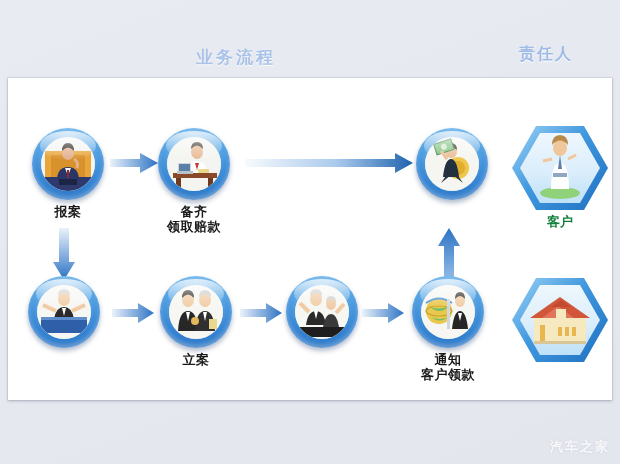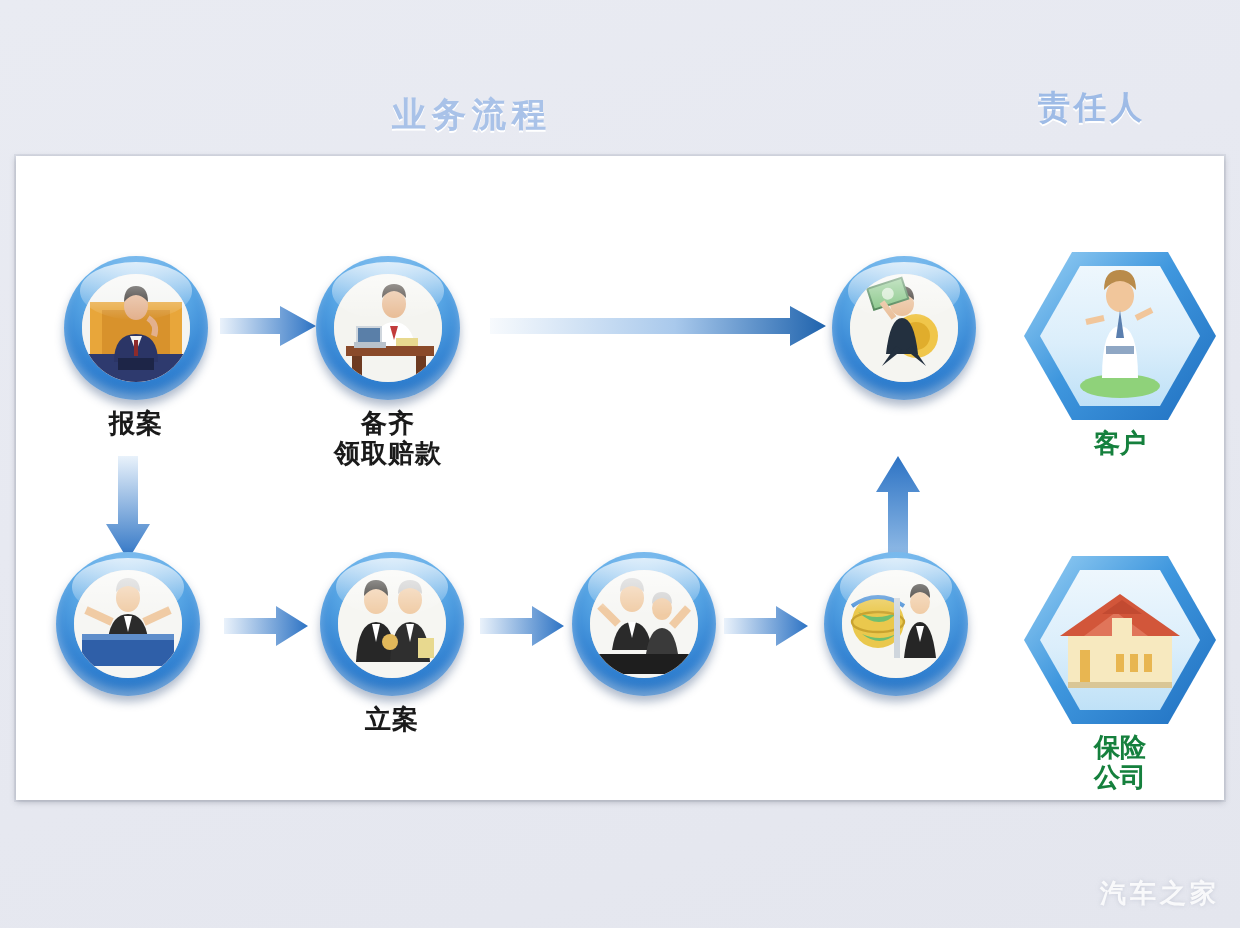--- a/index.html
+++ b/index.html
@@ -275,22 +275,20 @@
         <rect x="36" y="24" width="10" height="9" fill="#f7e9bf"></rect>
         <path d="M31 22 L41 15 L51 22 Z" fill="#c24a31"></path>
         <rect x="20" y="40" width="5" height="16" fill="#e8b651"></rect>
         <rect x="38" y="42" width="4" height="9" fill="#e8b651"></rect>
         <rect x="45" y="42" width="4" height="9" fill="#e8b651"></rect>
         <rect x="52" y="42" width="4" height="9" fill="#e8b651"></rect>
         <rect x="14" y="56" width="52" height="3" fill="#d9c696"></rect>
       </svg>
     </div>
   </div>
-  <div class="label">保险
-公司</div>
 </div>
 
 <div class="arrow" style="left:52px; top:228px;">
   <svg width="24" height="52" viewBox="0 0 24 52">
     <defs>
       <linearGradient id="agd" x1="0" y1="0" x2="0" y2="1">
         <stop offset="0%" stop-color="#e9f2fb"></stop>
           <stop offset="100%" stop-color="#2d73c4"></stop>
       </linearGradient>
     </defs>
@@ -404,15 +402,17 @@
         <ellipse cx="18" cy="26" rx="13" ry="5" fill="none" stroke="#c9a32f" stroke-width="1.2"></ellipse>
         <path d="M5 18 Q18 9 31 18" stroke="#4b90d6" stroke-width="2" fill="none"></path>
         <ellipse cx="39" cy="16" rx="5" ry="6" fill="#f0cba4"></ellipse>
         <path d="M34 14q5-6 10 0 0-7-5-7t-5 7z" fill="#2b2823"></path>
         <path d="M31 44q2-18 8-18t8 18z" fill="#262626"></path>
         <path d="M37 28l2 8 2-8z" fill="#ffffff"></path>
         <rect x="26" y="14" width="3" height="30" fill="#cfd6dd"></rect>
       </svg>
     </div>
   </div>
+  <div class="label">通知
+客户领款</div>
 </div>
 
 <div id="watermark">汽车之家</div>
 
 </body></html>

